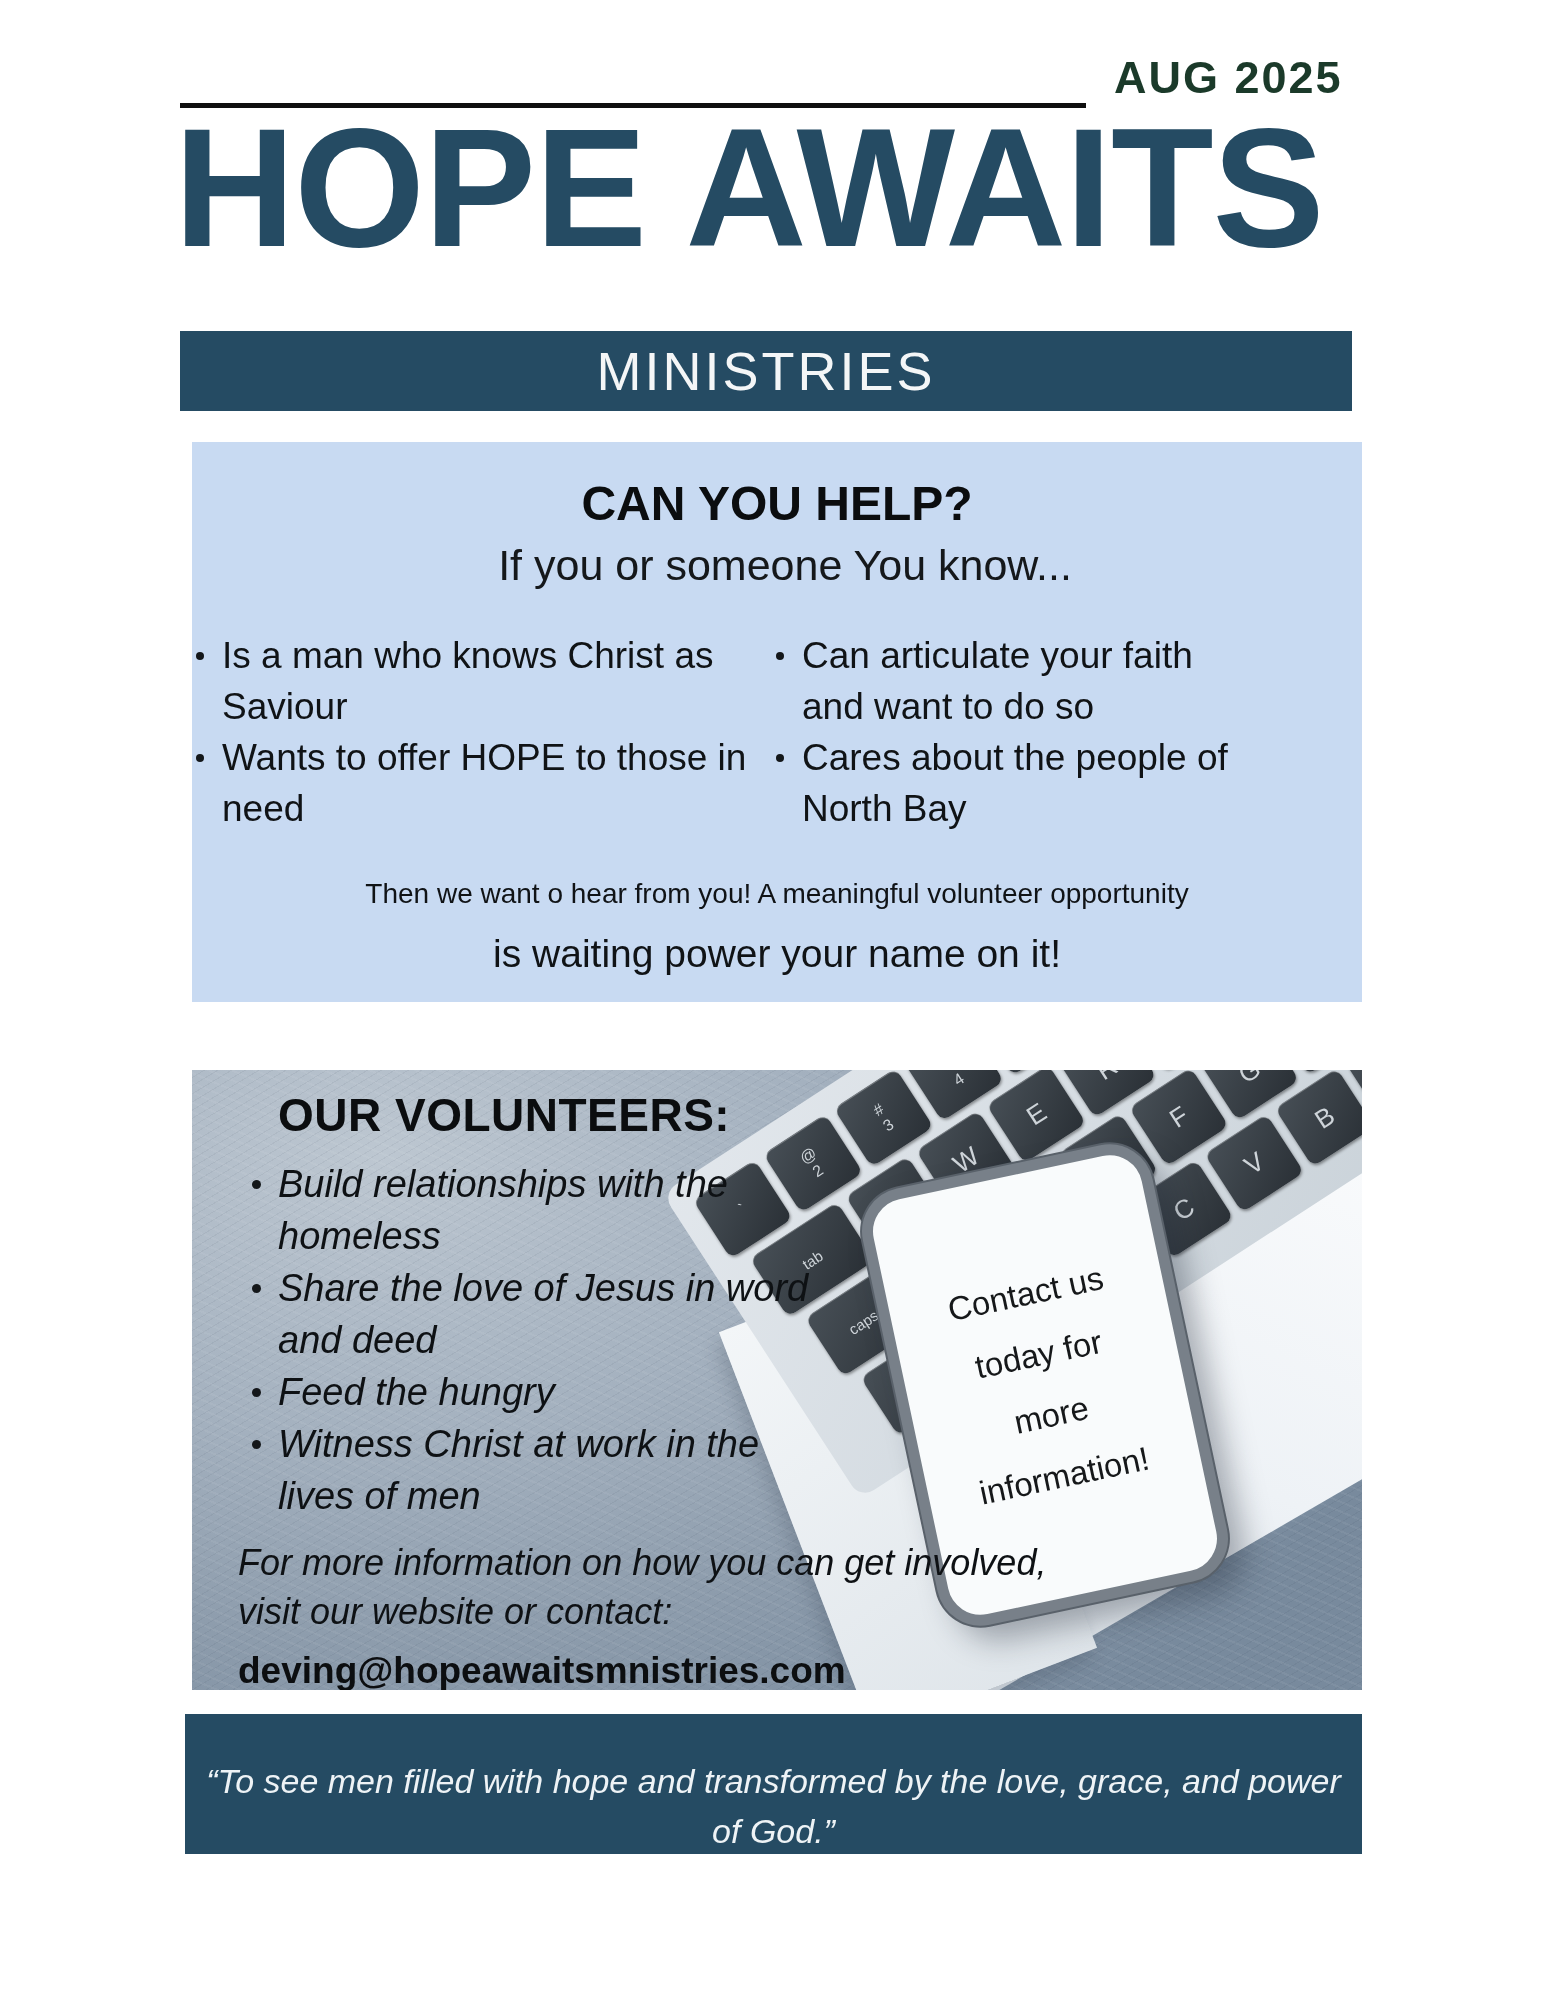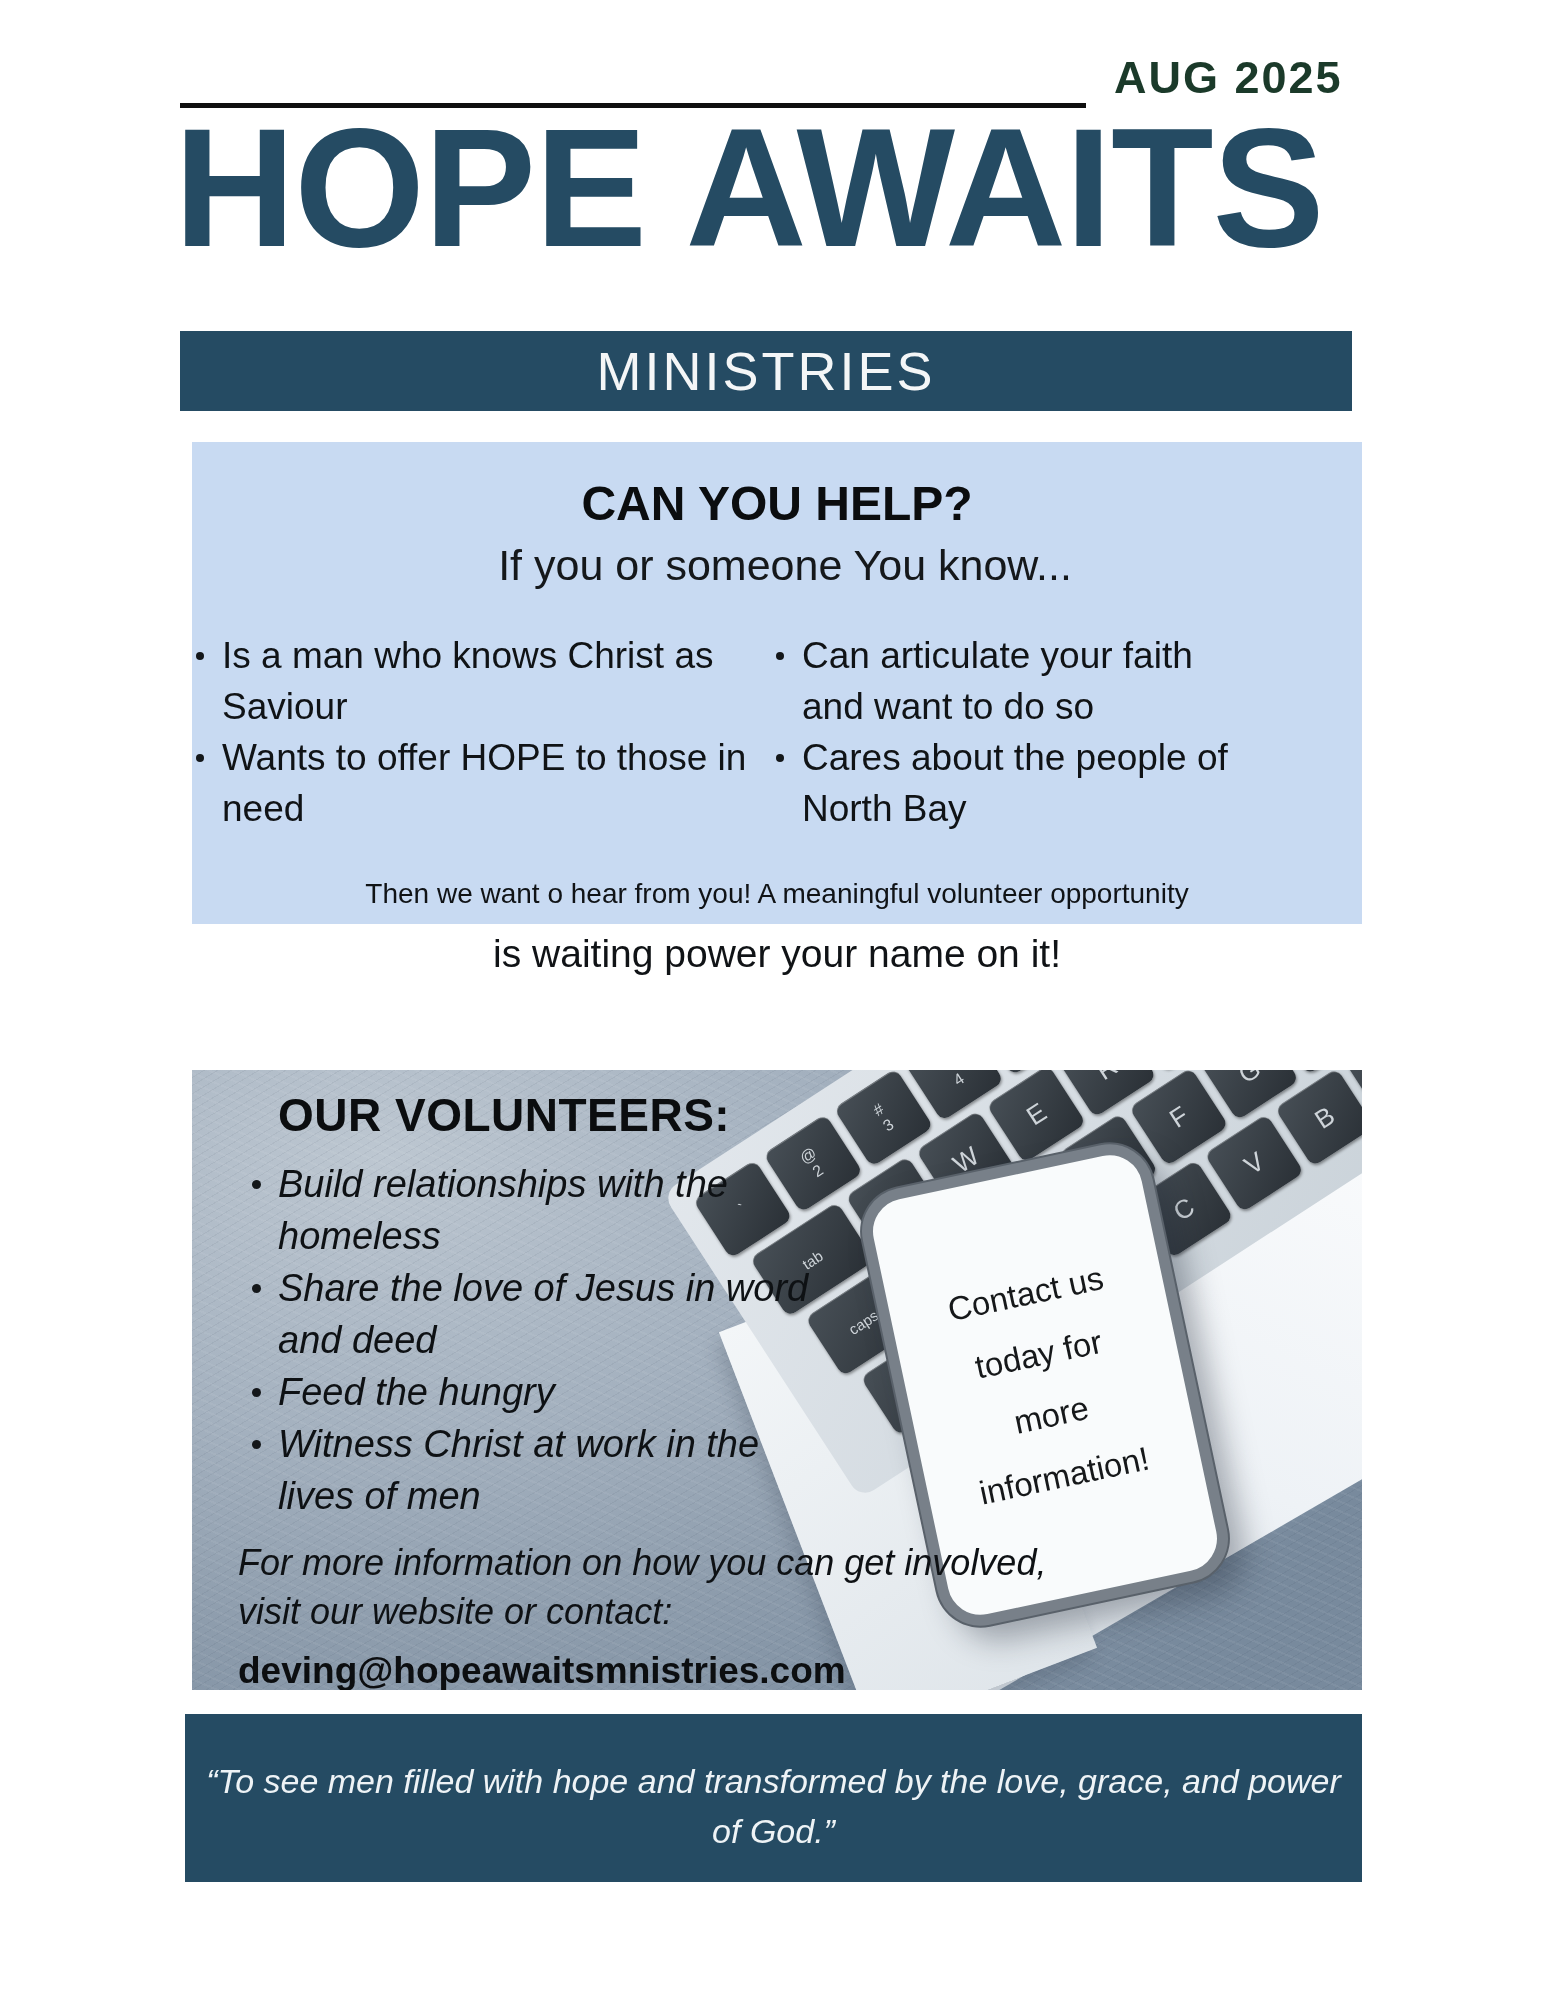--- a/index.html
+++ b/index.html
@@ -11,21 +11,21 @@
   .head-rule{position:absolute;left:180px;top:103px;width:906px;height:5px;background:#0f0f0f;}
   .date{position:absolute;left:1114px;top:52px;font-size:45px;font-weight:700;letter-spacing:2px;color:#1b3a2a;}
   .title{position:absolute;left:174px;top:104px;font-size:168px;line-height:1.0;font-weight:700;letter-spacing:-1px;color:#254b63;white-space:nowrap;}
   .banner{
     position:absolute;left:180px;top:331px;width:1172px;height:80px;background:#254b63;
     display:flex;align-items:center;justify-content:center;
   }
   .banner span{font-size:54px;font-weight:400;letter-spacing:3px;color:#f4f6f7;}
   
   .help-box{
-    position:absolute;left:192px;top:442px;width:1170px;height:482px;background:#c8daf2;
+    position:absolute;left:192px;top:442px;width:1170px;height:560px;background:#c8daf2;
     box-sizing:border-box;padding-top:34px;
   }
   .help-heading{margin:0;text-align:center;font-size:48px;font-weight:700;color:#0b0d0f;}
   .help-sub{margin:10px 0 0 0;text-align:center;font-size:43px;color:#15181b;padding-left:16px;}
   .help-cols{display:flex;margin-top:40px;}
   ul.blist{list-style:none;margin:0;padding:0;}
   ul.blist li{position:relative;padding-left:30px;font-size:37px;line-height:51px;color:#101316;}
   ul.blist li::before{content:"";position:absolute;left:4px;top:22px;width:8px;height:8px;border-radius:50%;background:#14171a;}
   .col-left{margin-left:112px;width:580px;}
   .col-right{margin-left:6px;width:470px;}
@@ -80,21 +80,21 @@
   .photo-text{position:absolute;left:0;top:0;z-index:5;width:100%;}
   .vol-heading{margin:18px 0 0 86px;font-size:46px;font-weight:700;color:#0b0d0f;letter-spacing:.5px;}
   ul.vlist{list-style:none;margin:16px 0 0 58px;padding:0;width:590px;}
   ul.vlist li{position:relative;padding-left:28px;font-size:38px;line-height:52px;font-style:italic;color:#0e1114;}
   ul.vlist li::before{content:"";position:absolute;left:2px;top:22px;width:9px;height:9px;border-radius:50%;background:#14171a;}
   .info1,.info2{margin:0 0 0 46px;font-size:36px;line-height:49px;font-style:italic;color:#0e1114;}
   .info1{margin-top:16px;}
   .email{margin:14px 0 0 46px;font-size:37px;font-weight:700;color:#0c0e10;}
   
   .quote-banner{
-    position:absolute;left:185px;top:1714px;width:1177px;height:168px;background:#254b63;
+    position:absolute;left:185px;top:1714px;width:1177px;height:140px;background:#254b63;
     box-sizing:border-box;padding-top:42px;text-align:center;
   }
   .quote-banner p{margin:0;font-size:34px;line-height:50px;font-style:italic;color:#eef3f6;}
 </style>
 </head>
 <body>
 
 <div id="flyer">
 
   <div class="head-rule"></div>

